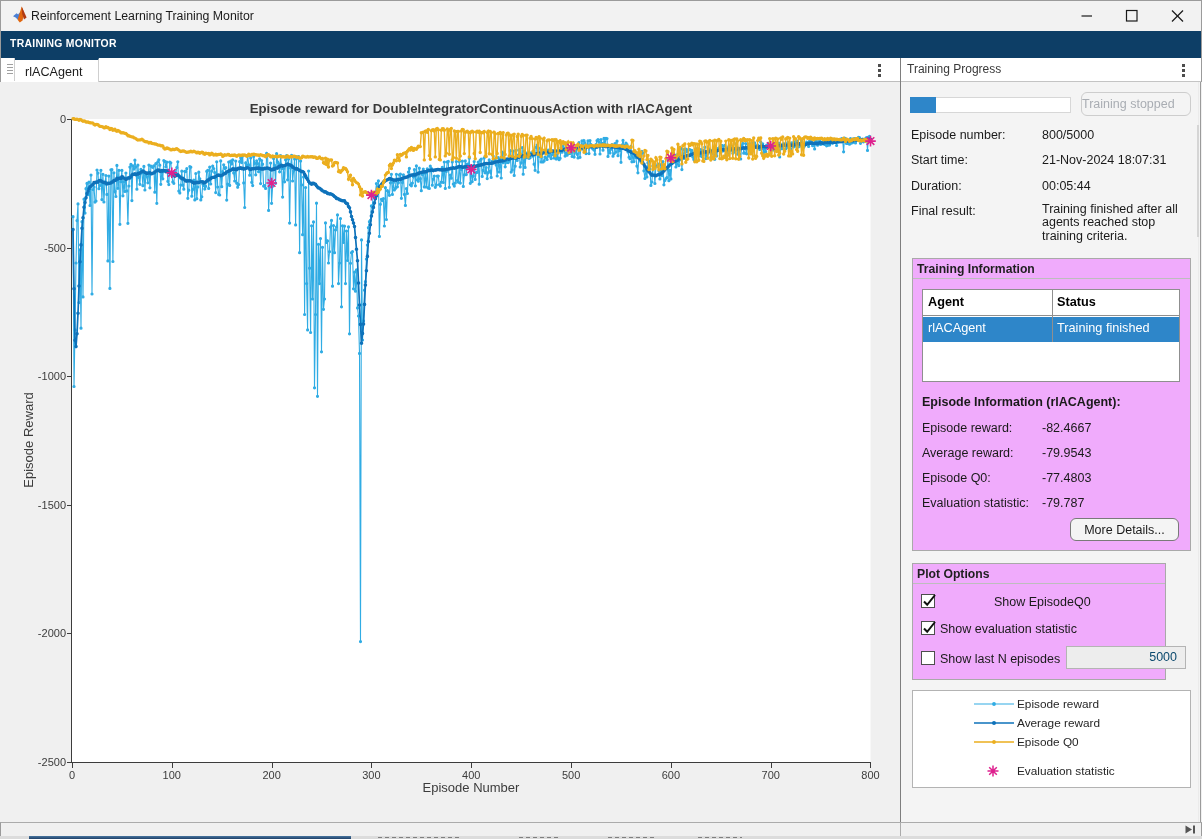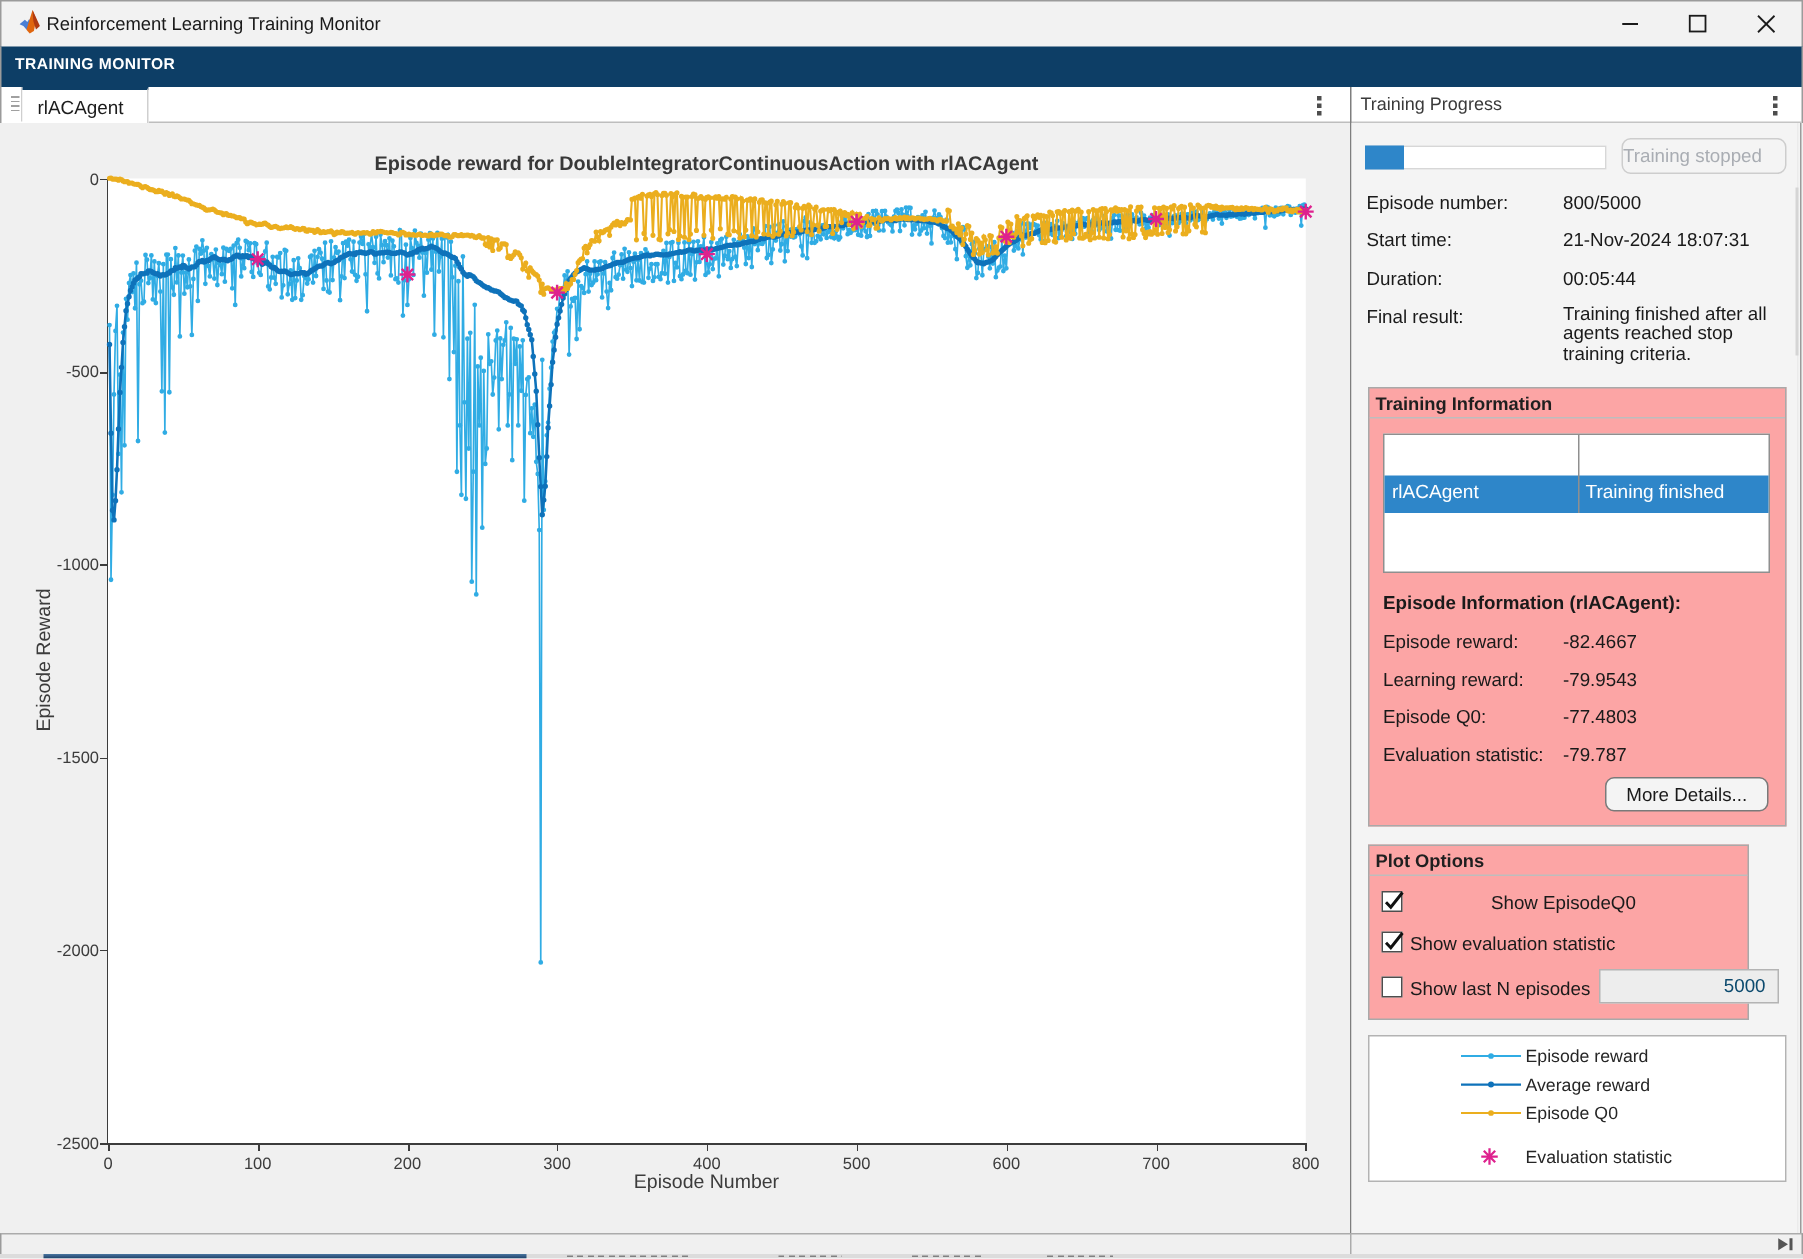--- a/index.html
+++ b/index.html
@@ -23,21 +23,21 @@
   #tab1 span { position:absolute; left:10px; top:5px; font-size:12.6px; color:#1c1c1c; }
   .vdots { width:4px; }
   .vdots i { position:absolute; left:0; width:3px; height:3px; background:#4d4d4d; }
   
   #figure { left:1px; top:82px; width:900px; height:740px; background:#f0f0f0; }
   #divider { left:900px; top:58px; width:1px; height:778px; background:#7e7e7e; }
   #rpanel { left:901px; top:82px; width:300px; height:740px; background:#f4f4f4;
             border-right:1px solid #9b9b9b; }
   
   .lbl { font-size:12.5px; color:#1a1a1a; }
-  .panel { position:absolute; border:1px solid #a9a9a9; background:#fca5a5; }
+  .panel { position:absolute; border:1px solid #a9a9a9; background:#f0abfc; }
   .ptitle { position:absolute; left:4px; top:3px; font-size:12.2px; font-weight:bold; color:#1f1f1f; }
   .psep { position:absolute; left:0; top:19px; width:100%; height:1px; background:#bdbdbd; }
   #pbar { left:910px; top:97px; width:161px; height:16px; background:#fff; border:1px solid #d7d7d7; }
   #pbarfill { left:910px; top:97px; width:26px; height:16px; background:#2e86c9; }
   #btn-stopped { left:1081px; top:92px; width:110px; height:24px; border:1px solid #cdcdcd;
                  border-radius:6px; color:#a9adb3; font-size:12.5px; 
                  line-height:22px; background:#f4f4f4; }
   #agents { position:absolute; left:922px; top:289px; width:258px; height:93px;
             background:#fff; border:1px solid #8f8f8f; font-size:12.7px; }
   #agents .hdr { position:absolute; left:0; top:0; width:100%; height:26px;
@@ -177,30 +177,34 @@
   <div class="abs lbl" style="left:911px;top:179px">Duration:</div>
   <div class="abs lbl" style="left:1042px;top:179px">00:05:44</div>
   <div class="abs lbl" style="left:911px;top:204px">Final result:</div>
   <div class="abs lbl" style="left:1042px;top:203px;width:150px;line-height:13.4px">Training finished after all agents reached stop training criteria.</div>
 
   <div class="panel" style="left:912px;top:258px;width:279px;height:293px">
     <span class="ptitle">Training Information</span>
     <span class="psep"></span>
   </div>
   <div id="agents">
+    <div class="hdr">
+      <span style="position:absolute;left:5px;top:5px;font-weight:bold">Agent</span>
+      <span style="position:absolute;left:134px;top:5px;font-weight:bold">Status</span>
+    </div>
     <div class="sel">
       <span style="position:absolute;left:5px;top:4px">rlACAgent</span>
       <span style="position:absolute;left:134px;top:4px">Training finished</span>
     </div>
     <div class="cdiv"></div>
   </div>
   <div class="abs lbl" style="left:922px;top:395px;font-weight:bold">Episode Information (rlACAgent):</div>
   <div class="abs lbl" style="left:922px;top:421px">Episode reward:</div>
   <div class="abs lbl" style="left:1042px;top:421px">-82.4667</div>
-  <div class="abs lbl" style="left:922px;top:446px">Learning reward:</div>
+  <div class="abs lbl" style="left:922px;top:446px">Average reward:</div>
   <div class="abs lbl" style="left:1042px;top:446px">-79.9543</div>
   <div class="abs lbl" style="left:922px;top:471px">Episode Q0:</div>
   <div class="abs lbl" style="left:1042px;top:471px">-77.4803</div>
   <div class="abs lbl" style="left:922px;top:496px">Evaluation statistic:</div>
   <div class="abs lbl" style="left:1042px;top:496px">-79.787</div>
   <div class="abs" id="btn-more">More Details...</div>
 
   <div class="panel" style="left:912px;top:563px;width:254px;height:117px">
     <span class="ptitle">Plot Options</span>
     <span class="psep"></span>

